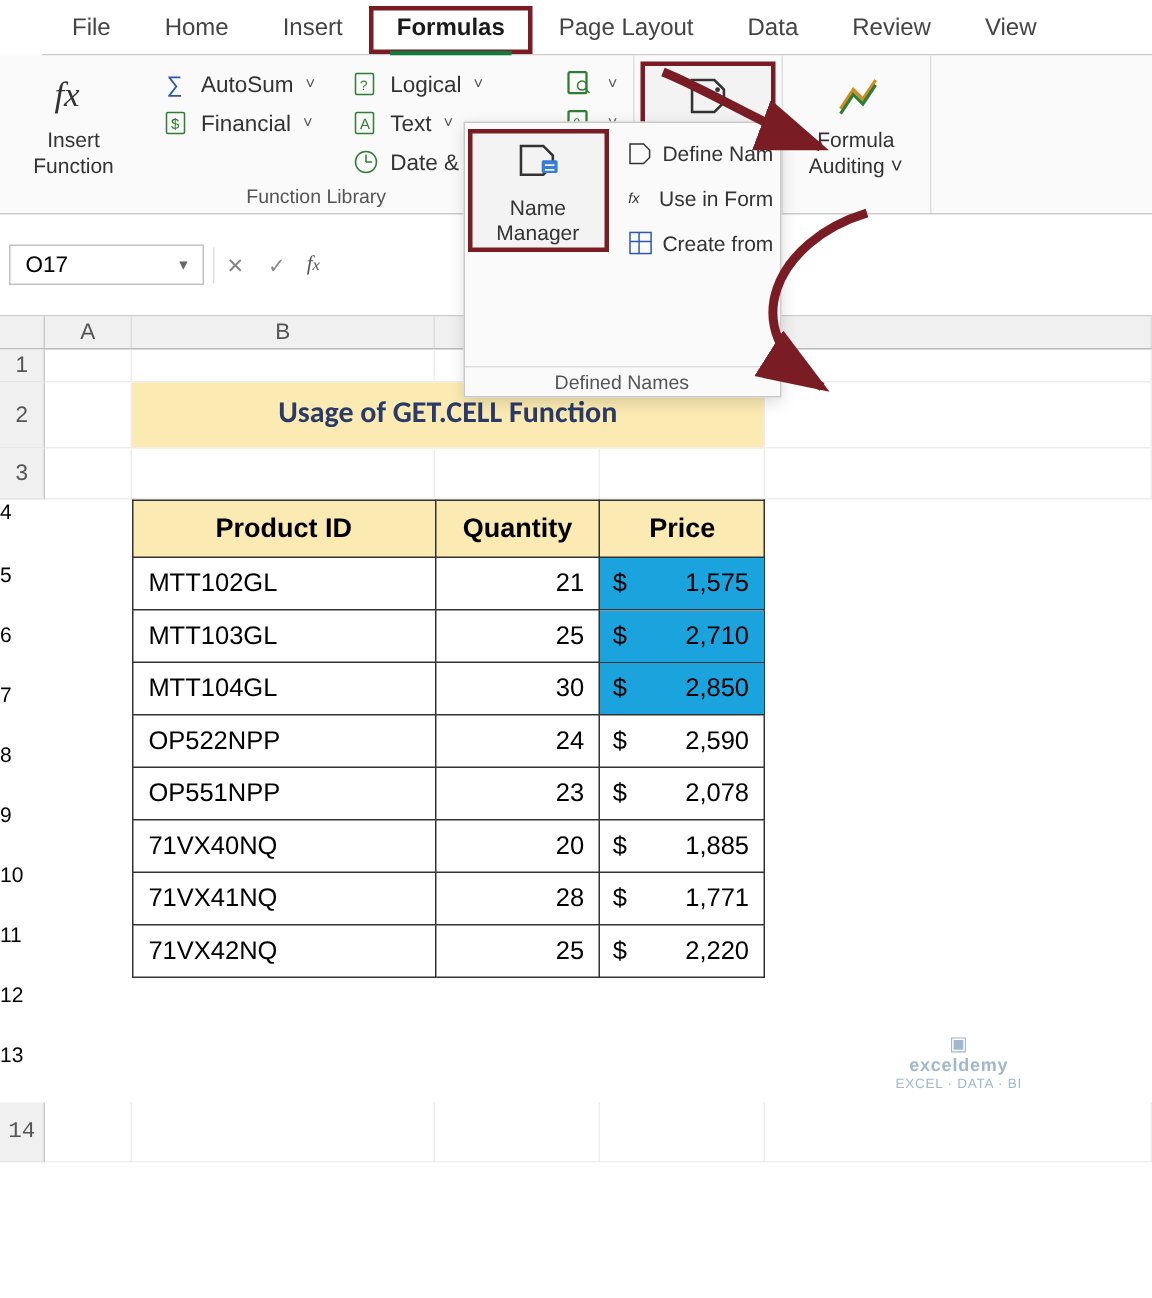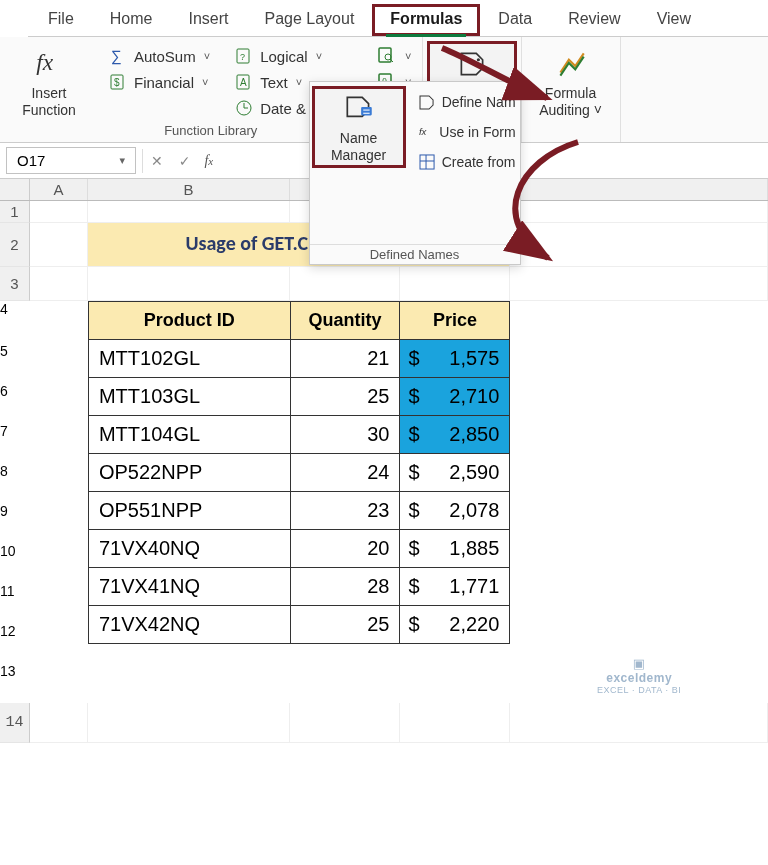--- a/index.html
+++ b/index.html
@@ -21,42 +21,42 @@
   .btn-vert.border { outline: 3px solid #7a1c24; outline-offset: -1px; background: #f3f3f3; }
   .row-btn { display: flex; align-items: center; gap: 6px; padding: 3px 8px; cursor: pointer; color: #333; font-size: 15px; white-space: nowrap; }
   .row-btn .ico { width: 20px; height: 20px; }
   .chev::after { content: "˅"; font-size: 11px; color: #555; margin-left: 2px; }
   .col { display: flex; flex-direction: column; gap: 0; }
   .cols { display: flex; gap: 8px; }
   .narrow-col .row-btn { padding: 3px 4px; }
 
   
   .fbar { display: flex; align-items: center; border-bottom: 1px solid #ccc; background: #fff; }
-  .namebox { width: 130px; border: 1px solid #c2c2c2; padding: 4px 10px; margin: 4px 6px; display: flex; align-items: center; justify-content: space-between; font-size: 15px; }
+  .namebox { width: 130px; border: 1px solid #c2c2c2; padding: 4px 10px; margin: 20px 6px; display: flex; align-items: center; justify-content: space-between; font-size: 15px; }
   .fbar .sep { width: 1px; height: 24px; background: #ddd; }
   .fbar .fx { padding: 0 6px; font-style: italic; font-family: "Cambria Math", serif; color: #555; }
   .fbar .btn { color: #888; padding: 0 8px; font-size: 14px; cursor: pointer; }
 
   
   .sheet { position: relative; }
   .colheads { display: flex; background: #f0f0f0; border-bottom: 1px solid #bbb; }
   .colheads .corner { width: 30px; border-right: 1px solid #ccc; }
   .colheads .ch { text-align: center; color: #555; padding: 2px 0; border-right: 1px solid #ddd; font-size: 15px; }
   .gridrow { display: flex; }
   .gridrow .rh { width: 30px; text-align: center; color: #555; background: #f0f0f0; border-right: 1px solid #ccc; border-bottom: 1px solid #e5e5e5; font-size: 15px; display: flex; align-items: center; justify-content: center; }
   .gridrow .cell { border-right: 1px solid #eee; border-bottom: 1px solid #eee; }
 
   
   .wA { width: 58px; } .wB { width: 202px; } .wC { width: 110px; } .wD { width: 110px; } .wE { width: 258px; }
 
   .title-cell { background: #fbeab1; font-family: "Calibri", sans-serif; font-size: 20px; font-weight: 700; color: #2a3b6a; text-align: center; padding: 8px 0 6px; border-bottom: 3px solid #5b9bd5; }
 
   .dtable { border-collapse: collapse; }
   .dtable th { background: #fbeab1; font-size: 18px; font-weight: 700; padding: 8px 10px; border: 1px solid #333; text-align: center; }
-  .dtable td { font-size: 20px; padding: 7px 10px; border: 1px solid #333; }
+  .dtable td { font-size: 17px; padding: 7px 10px; border: 1px solid #333; }
   .dtable td.qty { text-align: right; }
   .dtable td.price { position: relative; padding-left: 24px; text-align: right; }
   .dtable td.price .sign { position: absolute; left: 8px; }
   .dtable td.price.hl { background: #1aa3dd; }
 
   .rowheights .gridrow { height: 40px; }
   .rowheights .gridrow.r1 { height: 22px; }
   .rowheights .gridrow.r3 { height: 34px; }
   .rowheights .gridrow.r14 { height: 40px; font-family: Liberation Mono, monospace; }
 
@@ -76,22 +76,22 @@
 
   .ico svg { width: 100%; height: 100%; display: block; }
 </style>
 </head>
 <body>
 
 <div class="tabs" id="tabs">
     <div class="tab">File</div>
     <div class="tab">Home</div>
     <div class="tab">Insert</div>
+    <div class="tab active boxed">Formulas</div>
     <div class="tab">Page Layout</div>
-    <div class="tab active boxed">Formulas</div>
     <div class="tab">Data</div>
     <div class="tab">Review</div>
     <div class="tab">View</div>
   </div>
 
 <div class="ribbon">
 
   <div class="group" style="flex: 0 0 auto;">
     <div class="cols">
       <div class="btn-vert">

